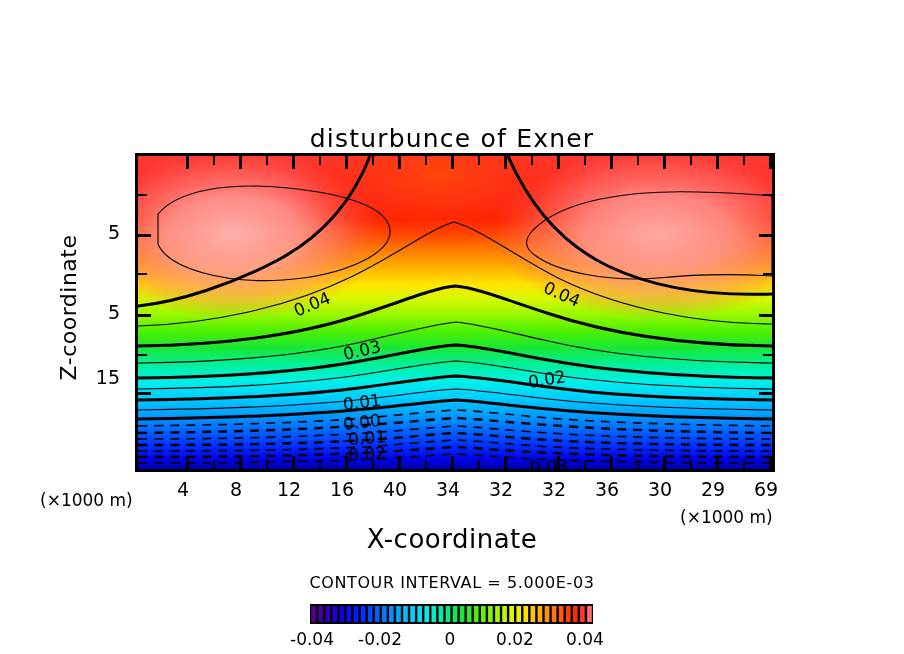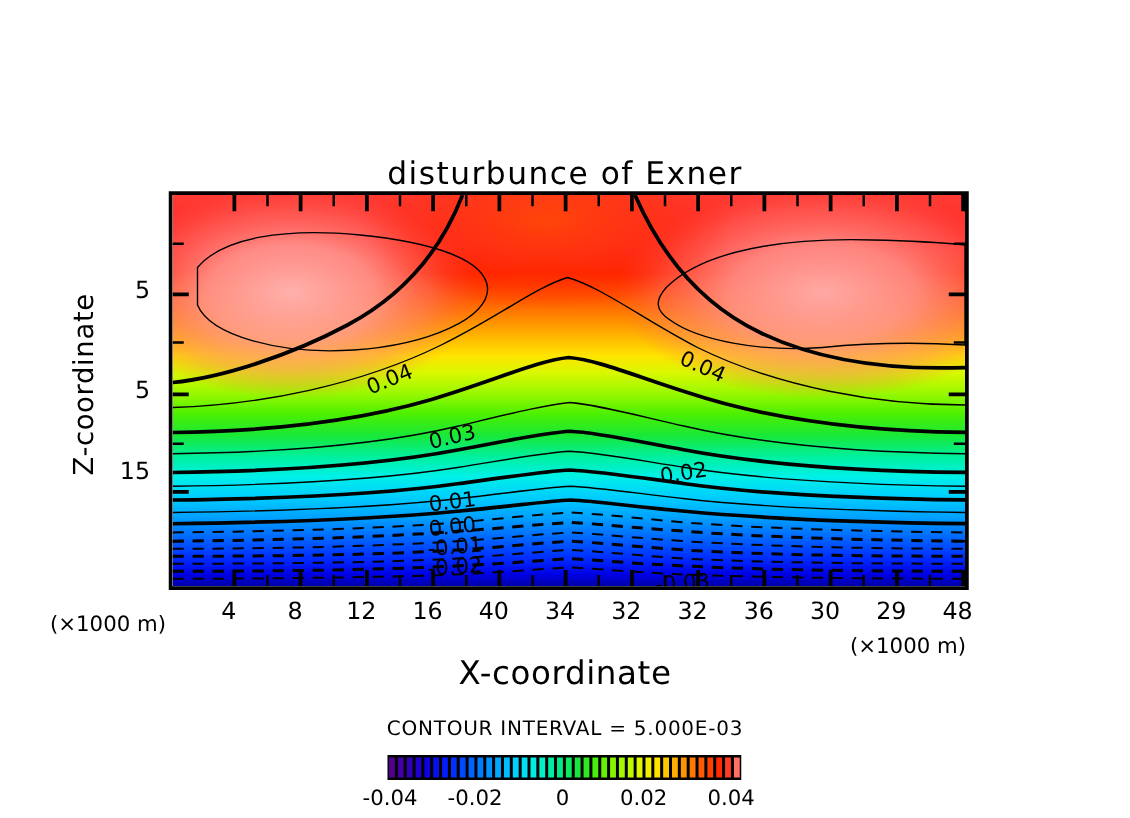--- a/index.html
+++ b/index.html
@@ -255,21 +255,21 @@
 <div class="xlab" style="left:206px;">8</div>
 <div class="xlab" style="left:259px;">12</div>
 <div class="xlab" style="left:312px;">16</div>
 <div class="xlab" style="left:365px;">40</div>
 <div class="xlab" style="left:418px;">34</div>
 <div class="xlab" style="left:471px;">32</div>
 <div class="xlab" style="left:524px;">32</div>
 <div class="xlab" style="left:577px;">36</div>
 <div class="xlab" style="left:630px;">30</div>
 <div class="xlab" style="left:683px;">29</div>
-<div class="xlab" style="left:736px;">48</div>
+<div class="xlab" style="left:736px;">69</div>
 
 <div class="ylab" style="top:366px;">15</div>
 <div class="ylab" style="top:301px;">5</div>
 <div class="ylab" style="top:221px;">5</div>
 
 <div id="yname">Z-coordinate</div>
 <div id="xname">X-coordinate</div>
 <div id="unit-left">(×1000 m)</div>
 <div id="unit-right">(×1000 m)</div>
 

